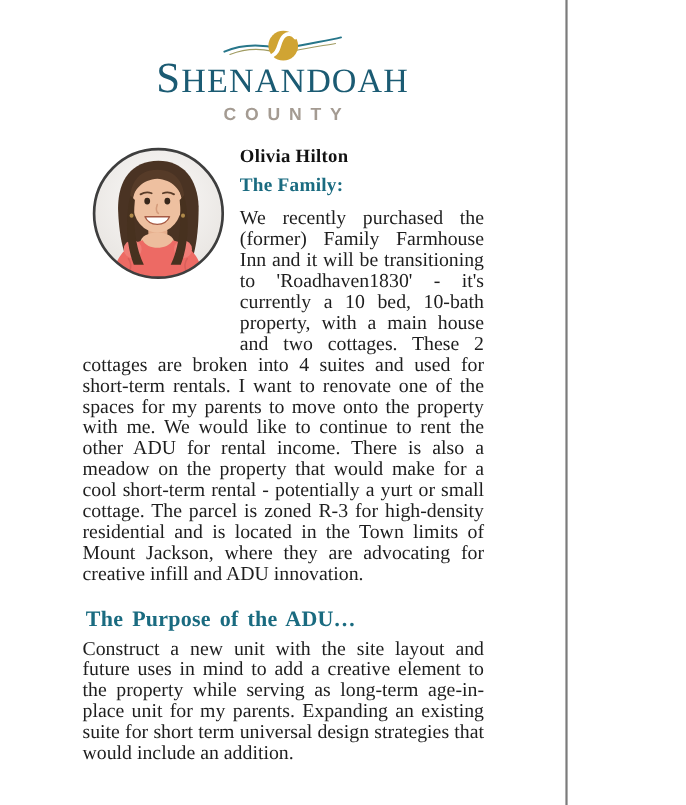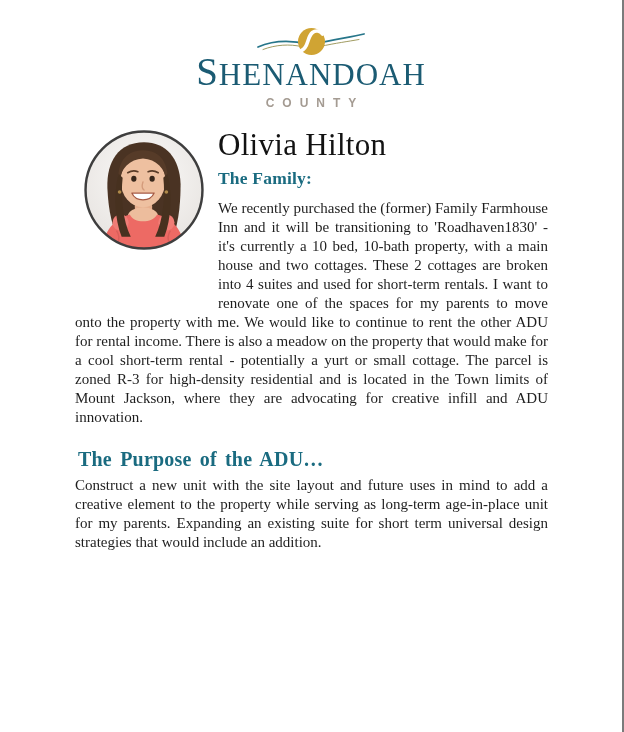--- a/index.html
+++ b/index.html
@@ -6,21 +6,21 @@
     --logo-teal: #1B5B73;
     --heading-teal: #1A6B80;
     --logo-gold: #D0A433;
     --county-gray: #A49B92;
     --body-text: #1E1E1E;
     --page-border: #7B7B7B;
   }
   * { margin: 0; padding: 0; box-sizing: border-box; }
   html, body { background: #fff; }
   .page {
-    width: 624px;
+    width: 516px;
     height: 732px;
     background: #ffffff;
     border-right: 2px solid var(--page-border);
     font-family: "Liberation Serif", serif;
     color: var(--body-text);
     overflow: hidden;
     position: relative;
   }
 
   
@@ -31,21 +31,21 @@
     font-size: 31px;
     letter-spacing: 1px;
     color: var(--logo-teal);
     font-weight: normal;
     line-height: 1.05;
   }
   .logo-name::first-letter { font-size: 39px; }
   .logo-county {
     margin-top: 3px;
     font-family: "Liberation Sans", sans-serif;
-    font-size: 12px;
+    font-size: 16px;
     font-weight: bold;
     letter-spacing: 8px;
     text-indent: 8px;
     color: var(--county-gray);
   }
 
   
   .content { margin: 19px 74px 0 75px; }
 
   .photo-float {
@@ -54,36 +54,36 @@
     height: 170px;
   }
   .avatar-ring {
     width: 122px;
     height: 122px;
     margin-left: 8px;
     display: block;
   }
 
   .profile-name {
-    font-size: 31px;
-    font-weight: 400;
+    font-size: 17px;
+    font-weight: 700;
     color: #121212;
     line-height: 1.05;
     margin-bottom: 7px;
     letter-spacing: 0.3px;
   }
   .story-heading {
     font-size: 17.5px;
     font-weight: bold;
     color: var(--heading-teal);
     margin-bottom: 10px;
     letter-spacing: 0.2px;
   }
   .body-text {
-    font-size: 15px;
+    font-size: 18px;
     line-height: 19px;
     text-align: justify;
     color: var(--body-text);
   }
 
   .purpose-section { clear: none; margin-top: 21px; }
   .purpose-heading {
     font-size: 20px;
     font-weight: bold;
     color: var(--heading-teal);

